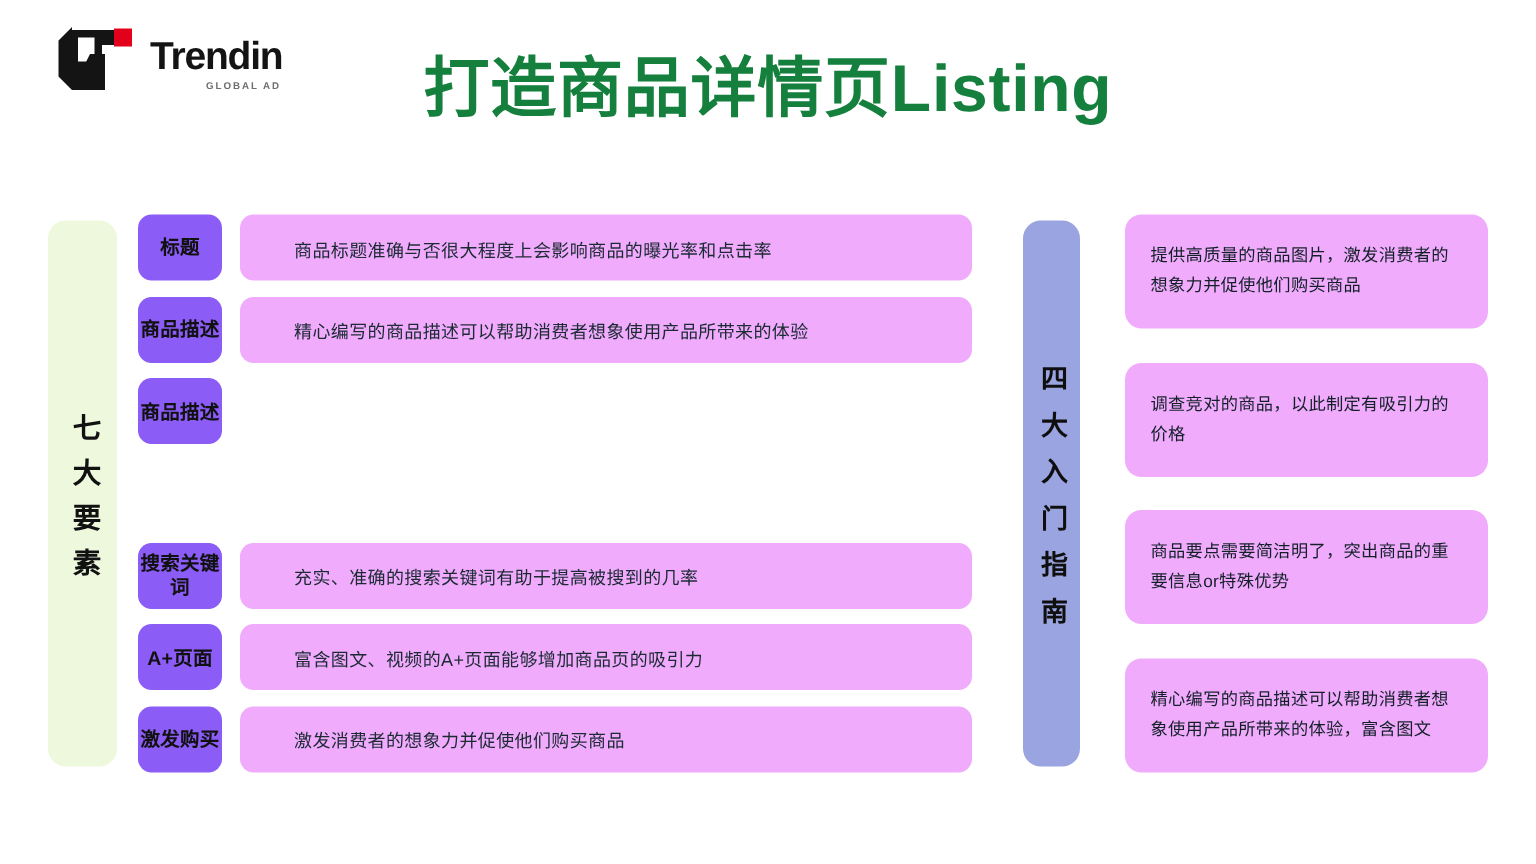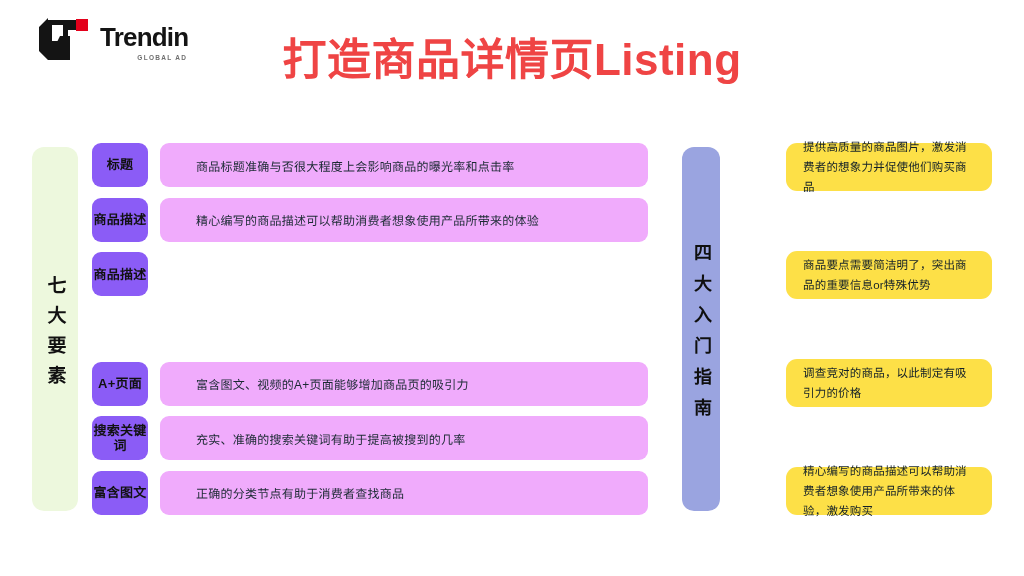--- a/index.html
+++ b/index.html
@@ -68,21 +68,21 @@
   }
 
   .page-title {
     position: absolute;
     left: 0;
     top: 34px;
     width: 1024px;
     text-align: center;
     font-size: 44px;
     font-weight: bold;
-    color: #ef4444;
+    color: #15803d;
     letter-spacing: 0.5px;
     line-height: 1.2;
   }
 
   
   .board {
     position: absolute;
     top: 143px;
     left: 0;
     width: 1024px;
@@ -207,31 +207,30 @@
     left: 68px;
     top: 0;
     width: 242px;
     height: 372px;
     display: flex;
     flex-direction: column;
     justify-content: space-between;
   }
 
   .card {
-    height: 48px;
-    background: #fde047;
+    height: 76px;
+    background: #f0abfc;
     border-radius: 11px;
     display: flex;
     align-items: center;
     padding: 0 16px 0 17px;
     font-size: 11.5px;
     color: #132028;
     line-height: 1.75;
     letter-spacing: 0.2px;
-    margin-left: 36px;
   }
 </style>
 </head>
 <body>
 
 <div class="header">
 
   <div class="brand">
     <svg class="brand-mark" viewBox="0 0 54 46">
       <path d="M8 4 L44 4 L44 14 L30 14 L30 40 L18 40 L18 30 L8 30 Z" fill="#141414"></path>
@@ -270,44 +269,44 @@
       </div>
 
       <div class="row">
         <div class="pill">商品描述</div>
       </div>
 
       <div class="row">
       </div>
 
       <div class="row">
+        <div class="pill">搜索关键词</div>
+        <div class="row-body">充实、准确的搜索关键词有助于提高被搜到的几率</div>
+      </div>
+
+      <div class="row">
         <div class="pill">A+页面</div>
         <div class="row-body">富含图文、视频的A+页面能够增加商品页的吸引力</div>
       </div>
 
       <div class="row">
-        <div class="pill">搜索关键词</div>
-        <div class="row-body">充实、准确的搜索关键词有助于提高被搜到的几率</div>
-      </div>
-
-      <div class="row">
-        <div class="pill">富含图文</div>
-        <div class="row-body">正确的分类节点有助于消费者查找商品</div>
+        <div class="pill">激发购买</div>
+        <div class="row-body">激发消费者的想象力并促使他们购买商品</div>
       </div>
 
     </div>
   </div>
 
   <div class="right-group">
 
     <div class="purple-bar">
       <div class="purple-bar-label">四大入门指南</div>
     </div>
 
     <div class="cards">
       <div class="card">提供高质量的商品图片，激发消费者的想象力并促使他们购买商品</div>
+      <div class="card">调查竞对的商品，以此制定有吸引力的价格</div>
       <div class="card">商品要点需要简洁明了，突出商品的重要信息or特殊优势</div>
-      <div class="card">调查竞对的商品，以此制定有吸引力的价格</div>
-      <div class="card">精心编写的商品描述可以帮助消费者想象使用产品所带来的体验，激发购买</div>
+      <div class="card">精心编写的商品描述可以帮助消费者想象使用产品所带来的体验，富含图文</div>
     </div>
   </div>
 
 </div>
 
 </body></html>

